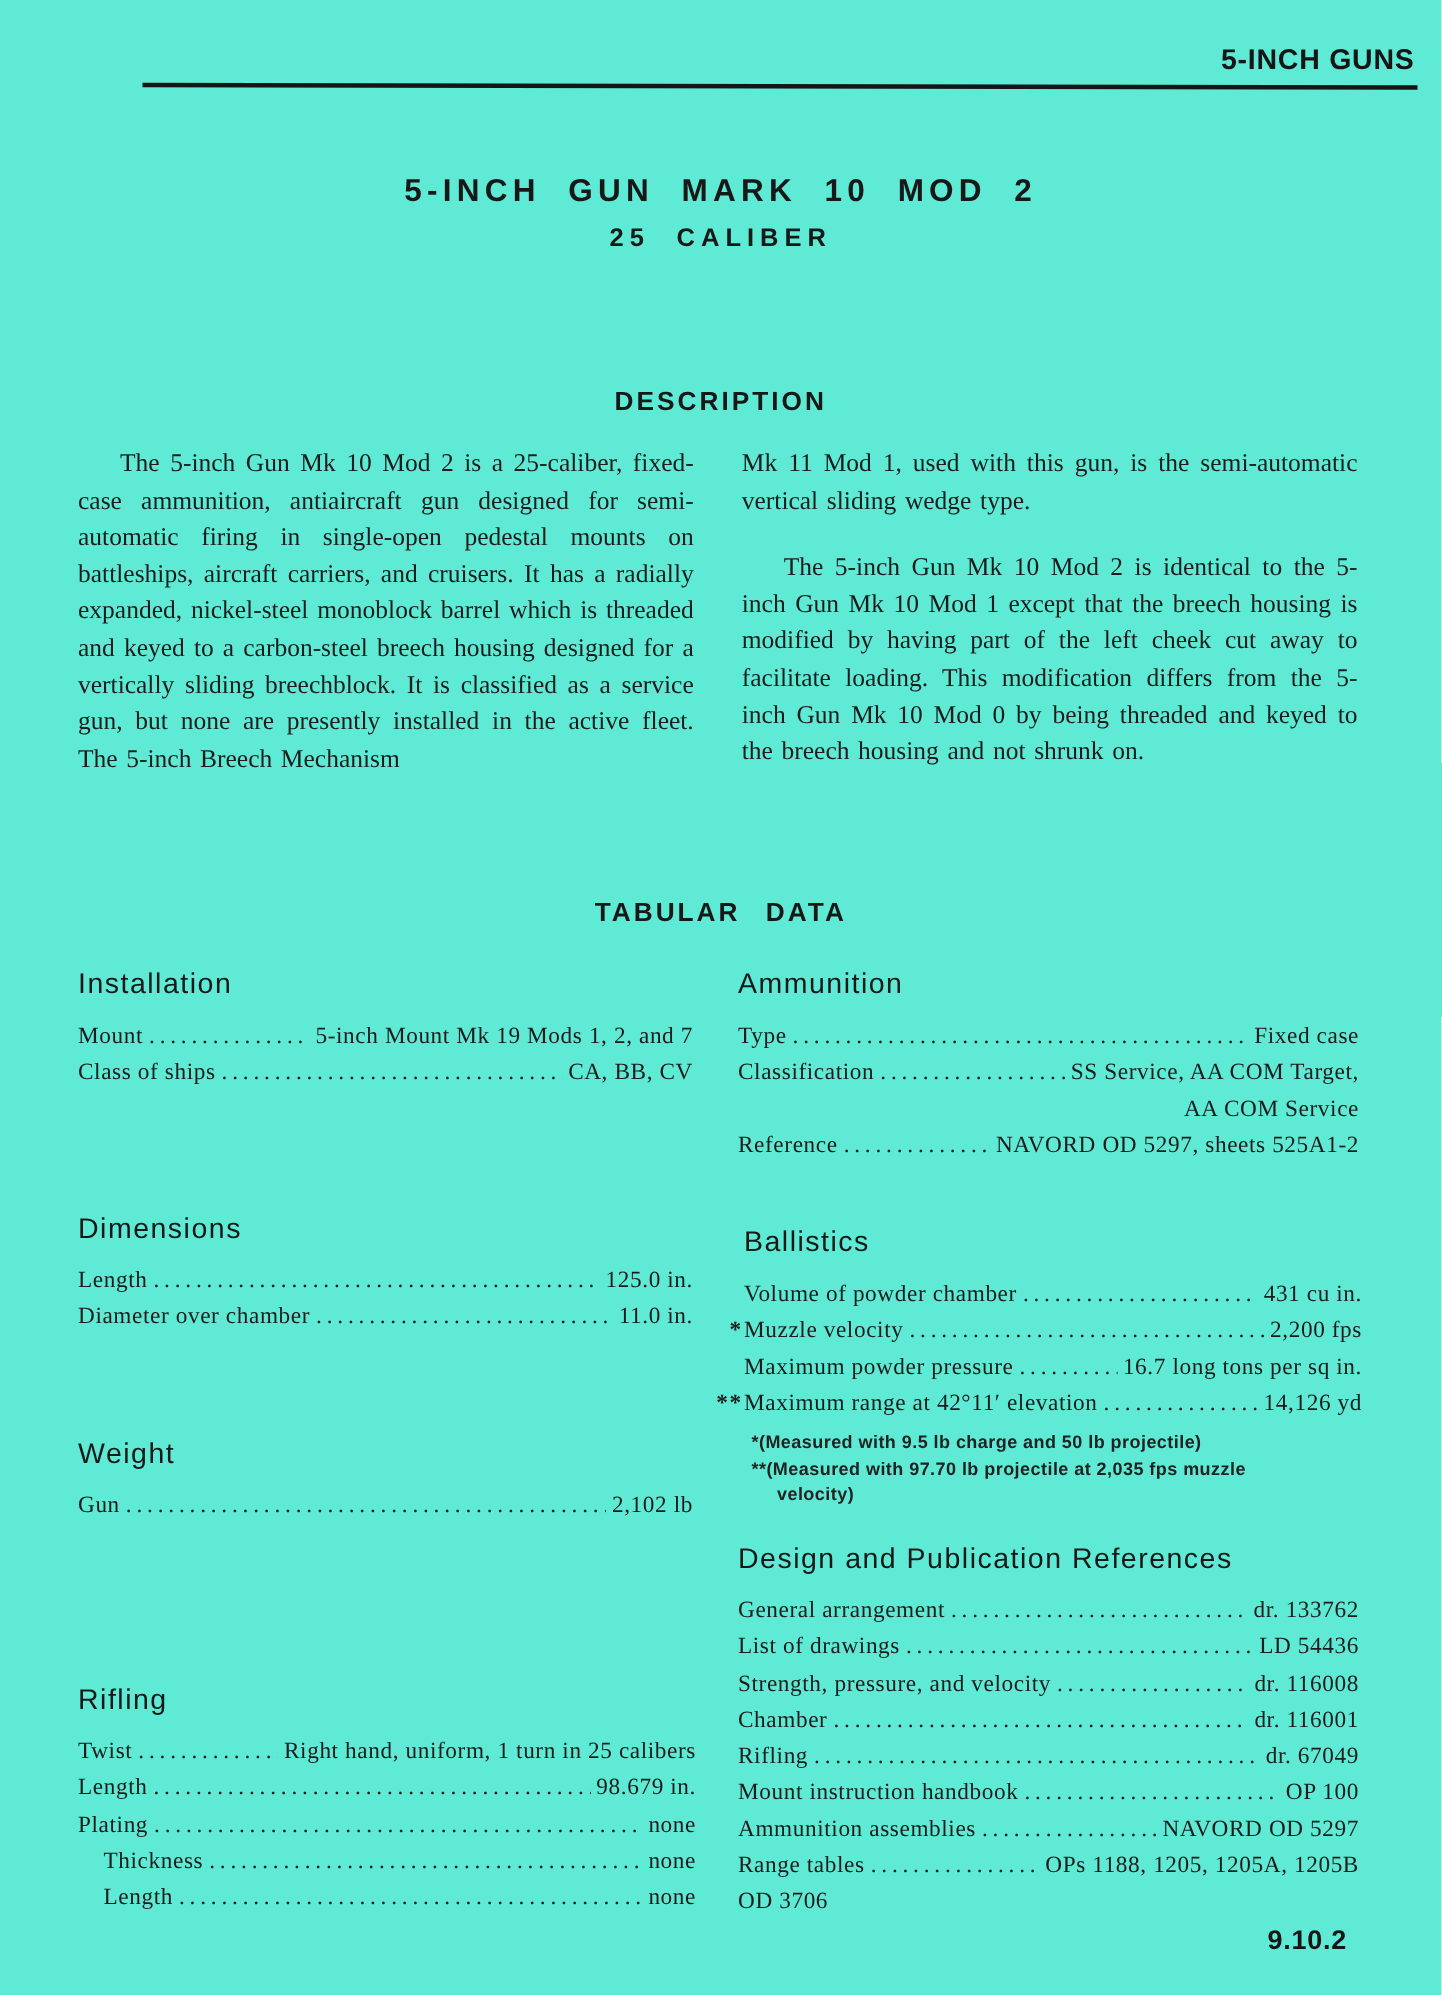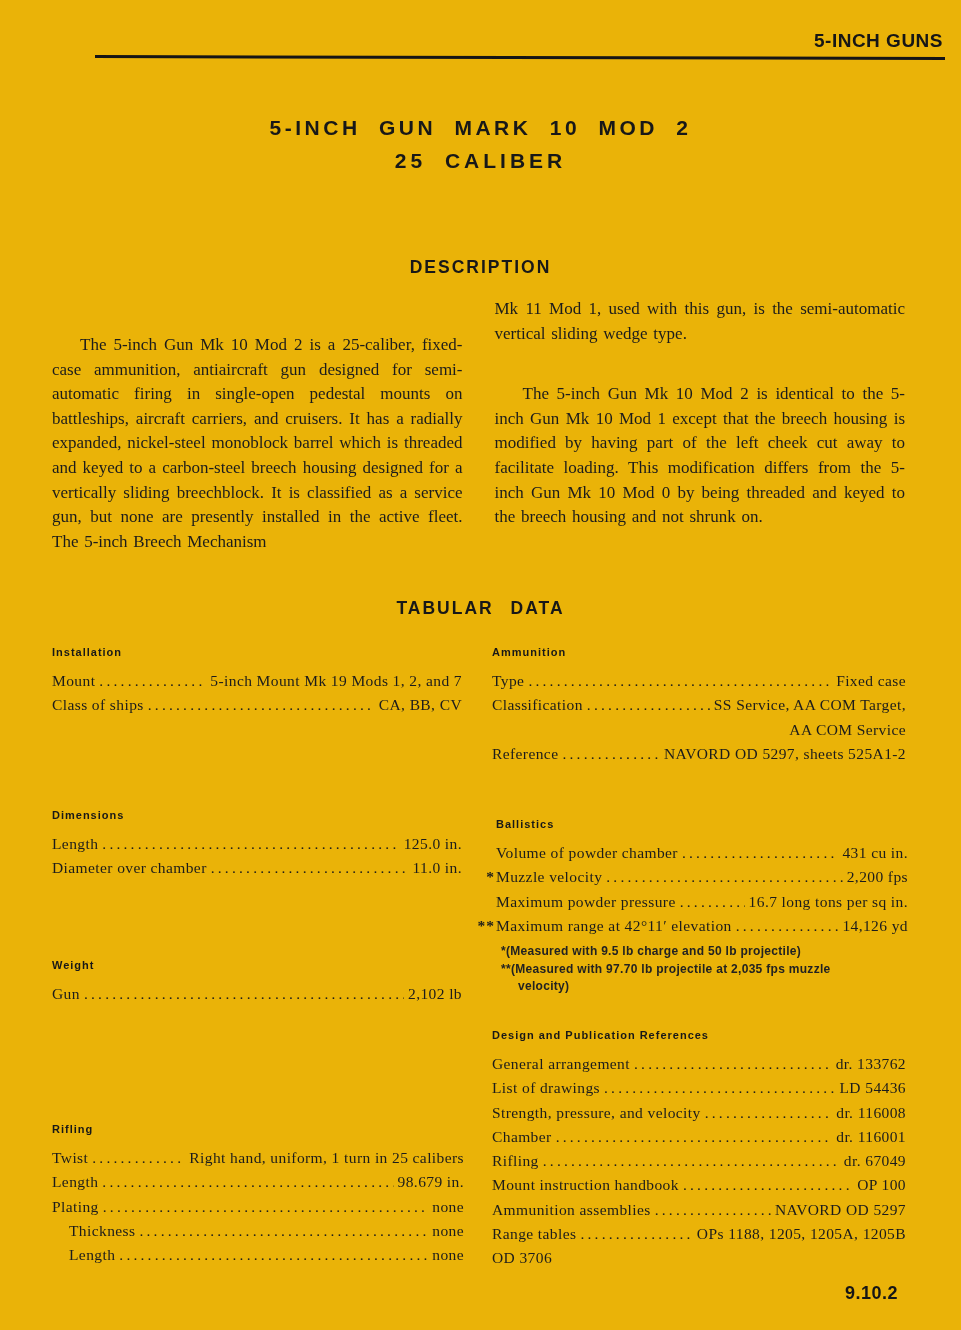--- a/index.html
+++ b/index.html
@@ -5,21 +5,21 @@
   * { margin: 0; padding: 0; box-sizing: border-box; }
   html, body { background: #ffffff; }
   body {
     font-family: "Liberation Serif", serif;
     color: #1c1c1c;
   }
   .page {
     position: relative;
     width: 961px;
     height: 1330px;
-    background: #eab308;
+    background: #5eead4;
     overflow: hidden;
   }
 
   
   .header-label {
     position: absolute;
     top: 30px;
     right: 18px;
     font-family: "Liberation Sans", sans-serif;
     font-weight: 700;
@@ -48,21 +48,21 @@
     font-weight: 700;
     color: #181818;
   }
   .doc-title .t-line1 {
     font-size: 21px;
     letter-spacing: 3.5px;
     word-spacing: 9px;
     display: block;
   }
   .doc-title .t-line2 {
-    font-size: 21px;
+    font-size: 17px;
     letter-spacing: 4px;
     word-spacing: 9px;
     display: block;
     margin-top: 9px;
   }
 
   
   .main-heading {
     position: absolute;
     left: 0;
@@ -87,29 +87,29 @@
     display: flex;
     gap: 32px;
   }
   .desc-col {
     flex: 1 1 0;
     font-size: 17px;
     line-height: 24.6px;
     text-align: justify;
     word-spacing: 1.5px;
   }
-  .desc-col p.indent-p { text-indent: 28px; margin-top: 36px; }
+  .desc-col p.indent-p { text-indent: 28px; }
   .desc-col p + p { margin-top: 20px; }
 
   
   .tsection { position: absolute; }
   .shead {
     font-family: "Liberation Sans", sans-serif;
-    font-weight: 700;
-    font-size: 11px;
+    font-weight: 400;
+    font-size: 19px;
     letter-spacing: 1px;
     color: #181818;
     margin-bottom: 11px;
   }
   .rows { display: block; }
   .row {
     position: relative;
     display: flex;
     align-items: baseline;
     font-size: 15.5px;

